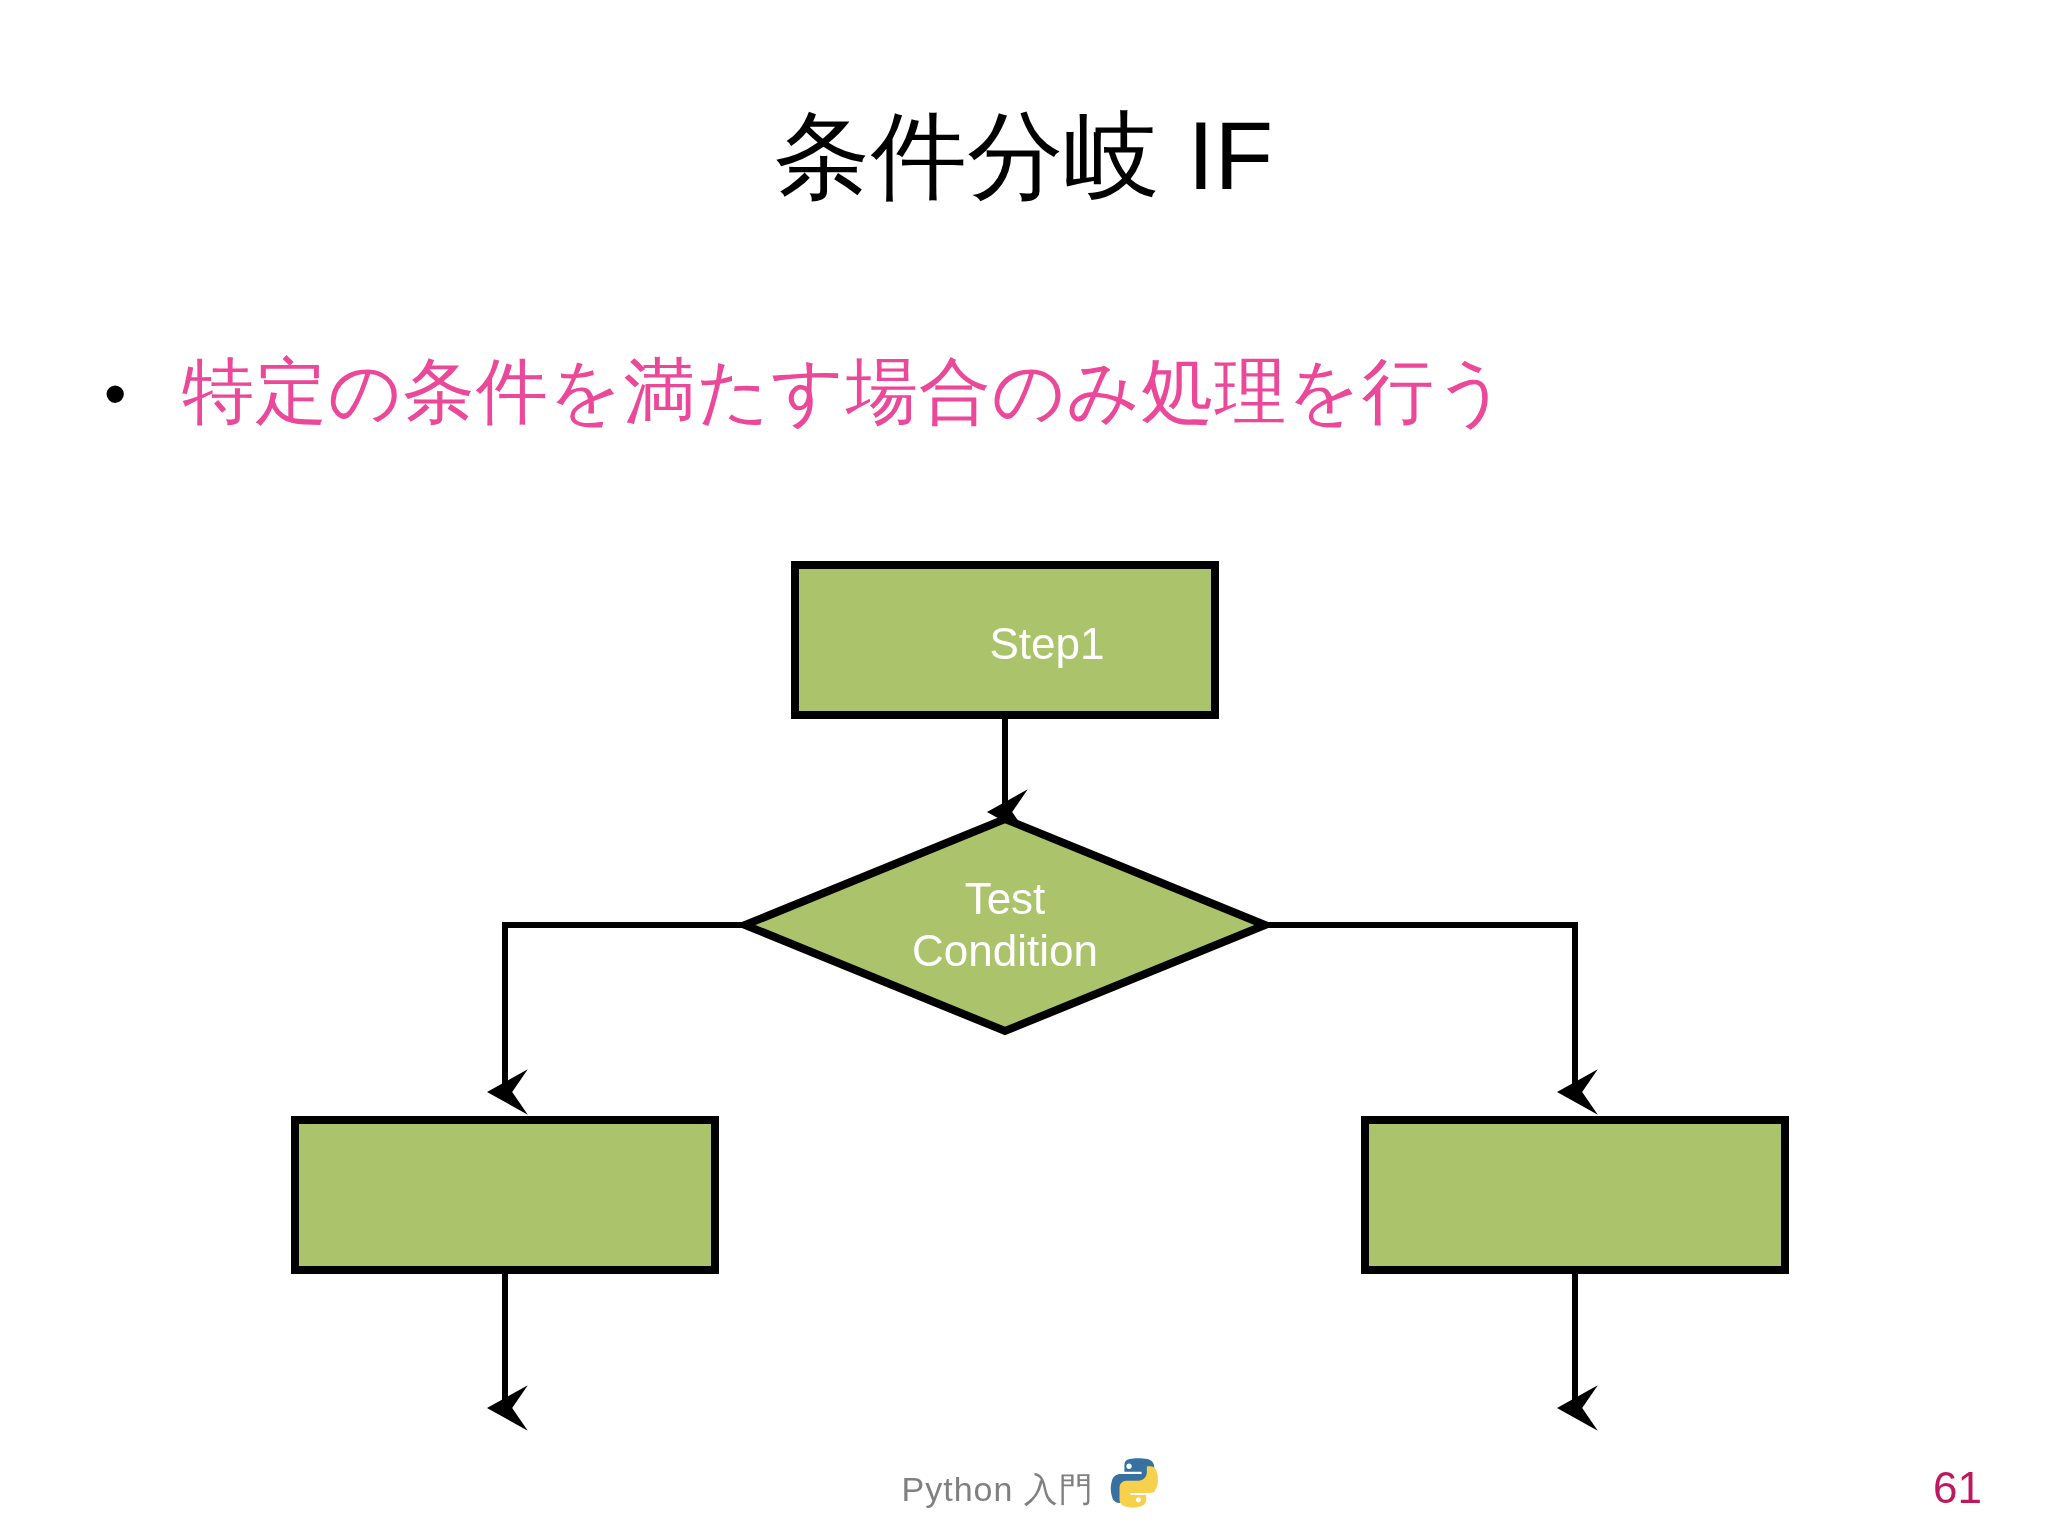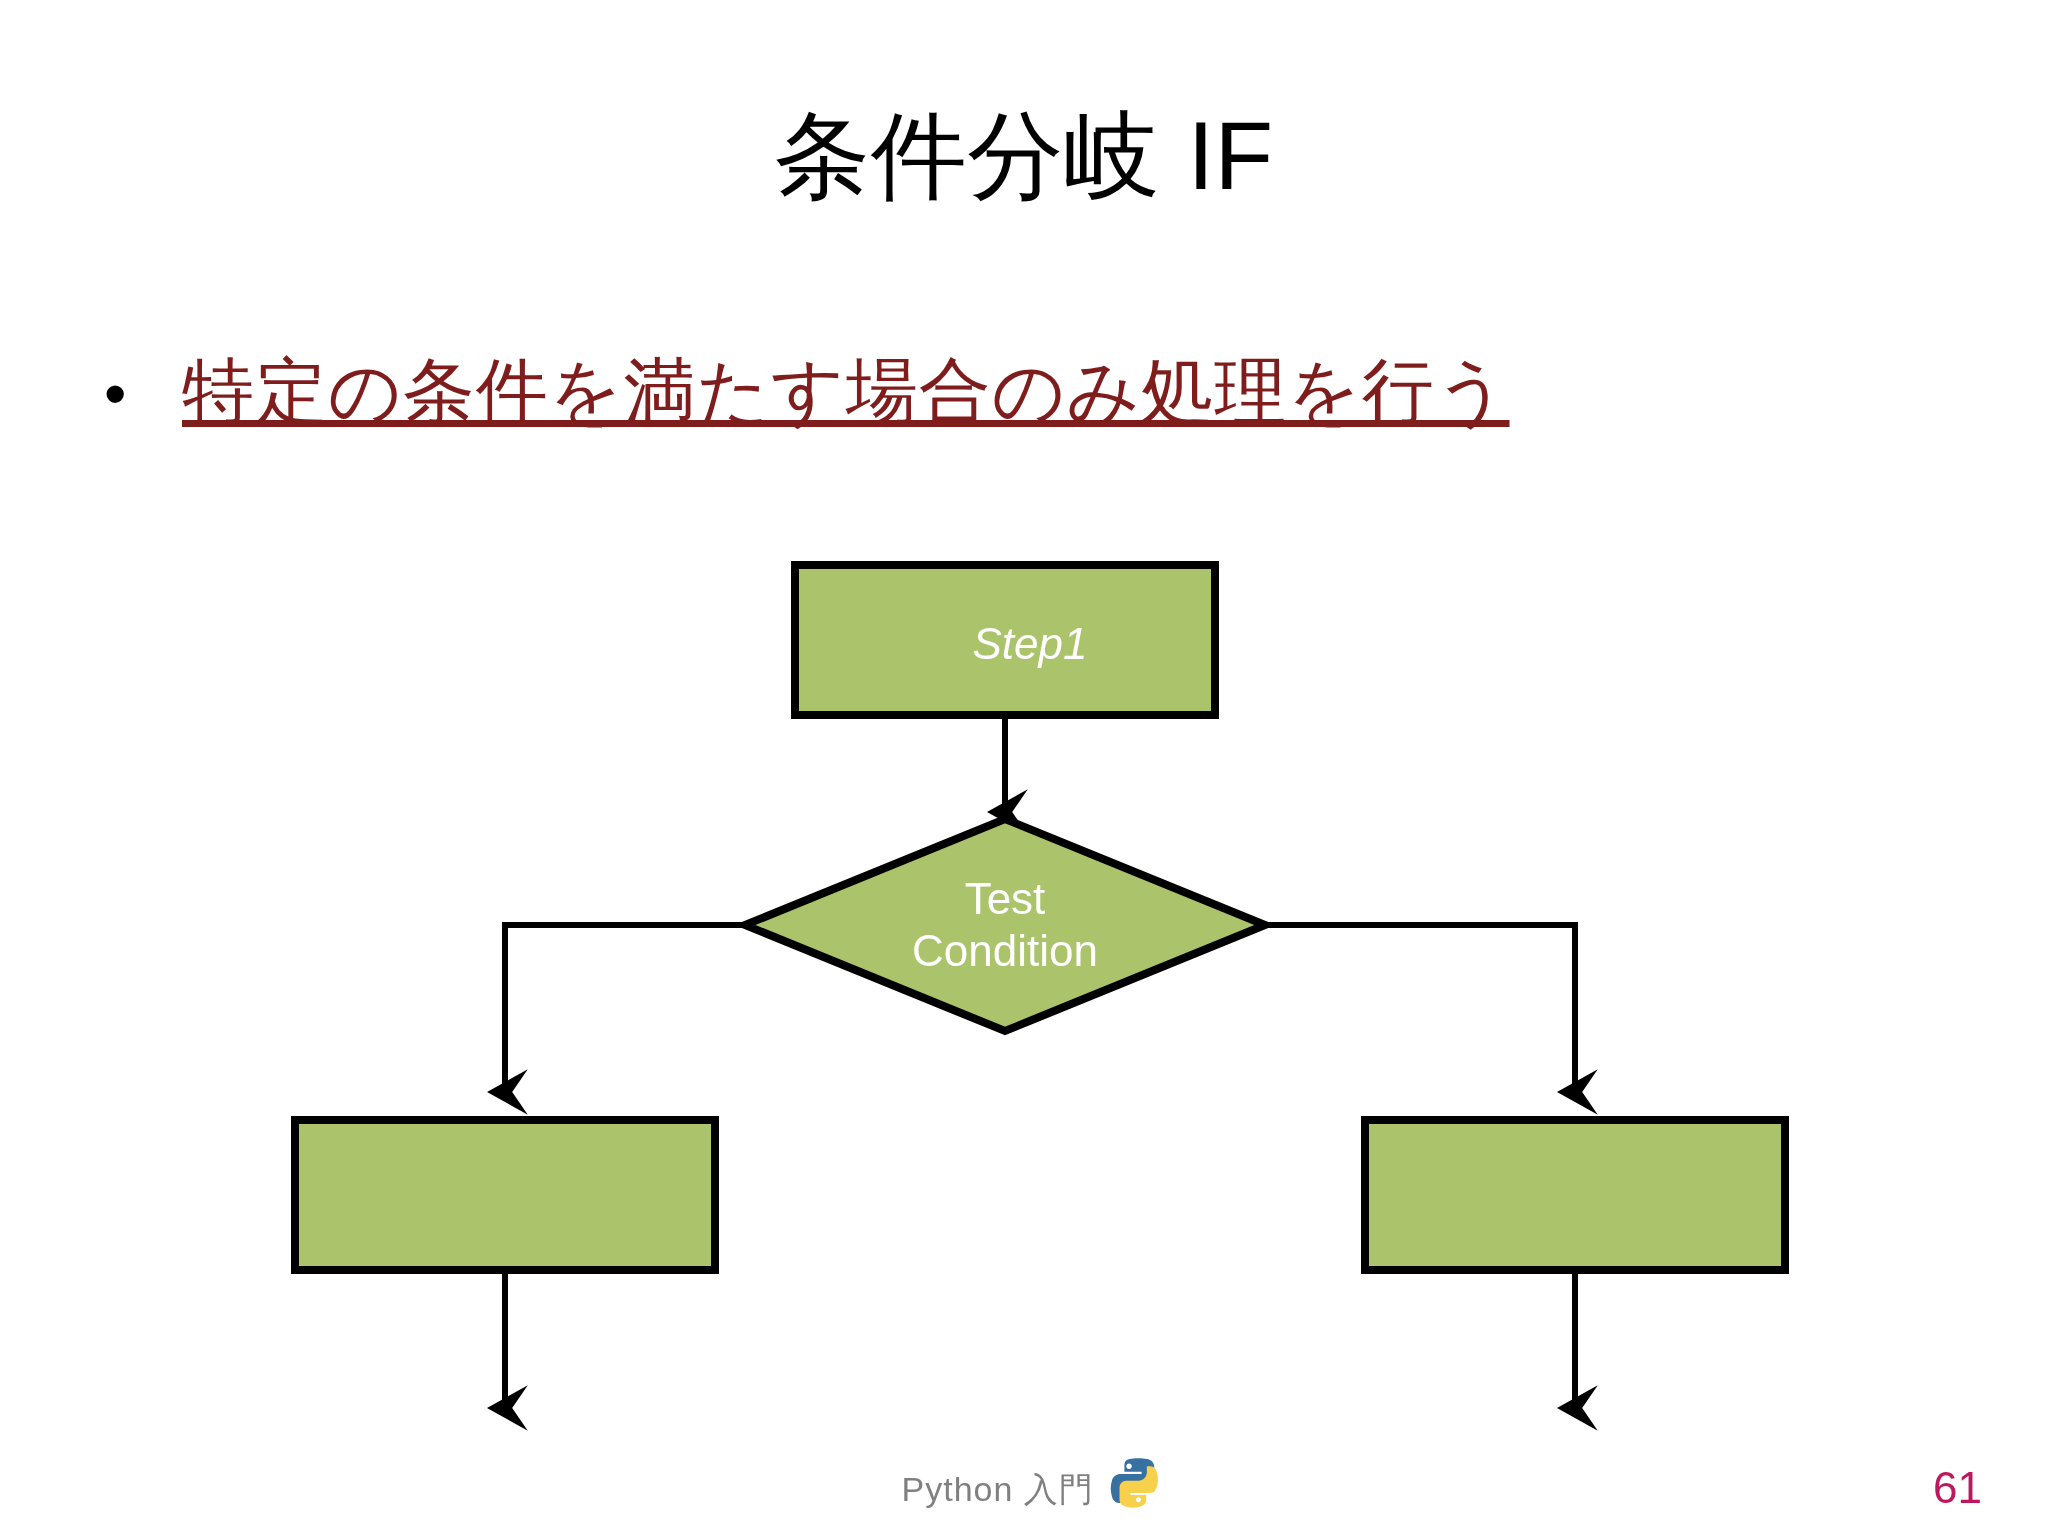--- a/index.html
+++ b/index.html
@@ -52,23 +52,22 @@
     line-height: 1;
     width: 78px;
     flex: 0 0 78px;
     text-align: left;
     color: #000000;
   }
   #bullet-text {
     font-size: 72px;
     line-height: 1.15;
     letter-spacing: 1px;
-    color: #7f1d1d;
+    color: #ec4899;
     white-space: nowrap;
-    text-decoration: underline;
   }
 
   
   #flowchart {
     position: absolute;
     left: 0;
     top: 0;
     width: 2048px;
     height: 1536px;
   }
@@ -163,21 +162,21 @@
 
       <rect x="795" y="565" width="420" height="150" fill="#abc46b" stroke="#000000" stroke-width="8"></rect>
 
       <polygon points="1005,819 1265,925 1005,1031 745,925" fill="#abc46b" stroke="#000000" stroke-width="8" stroke-linejoin="miter"></polygon>
 
       <rect x="295" y="1120" width="420" height="150" fill="#abc46b" stroke="#000000" stroke-width="8"></rect>
 
       <rect x="1365" y="1120" width="420" height="150" fill="#abc46b" stroke="#000000" stroke-width="8"></rect>
     </svg>
 
-    <div class="node-label" style="left:820px; top:618px; width:420px;font-style:italic;">Step1</div>
+    <div class="node-label" style="left:837px; top:618px; width:420px;">Step1</div>
 
     <div class="node-label" style="left:745px; top:873px; width:520px;">Test
 Condition</div>
 
 
   </div>
 
   <div id="footer">
     <div id="footer-brand">
       <span id="footer-brand-text">Python 入門</span>

